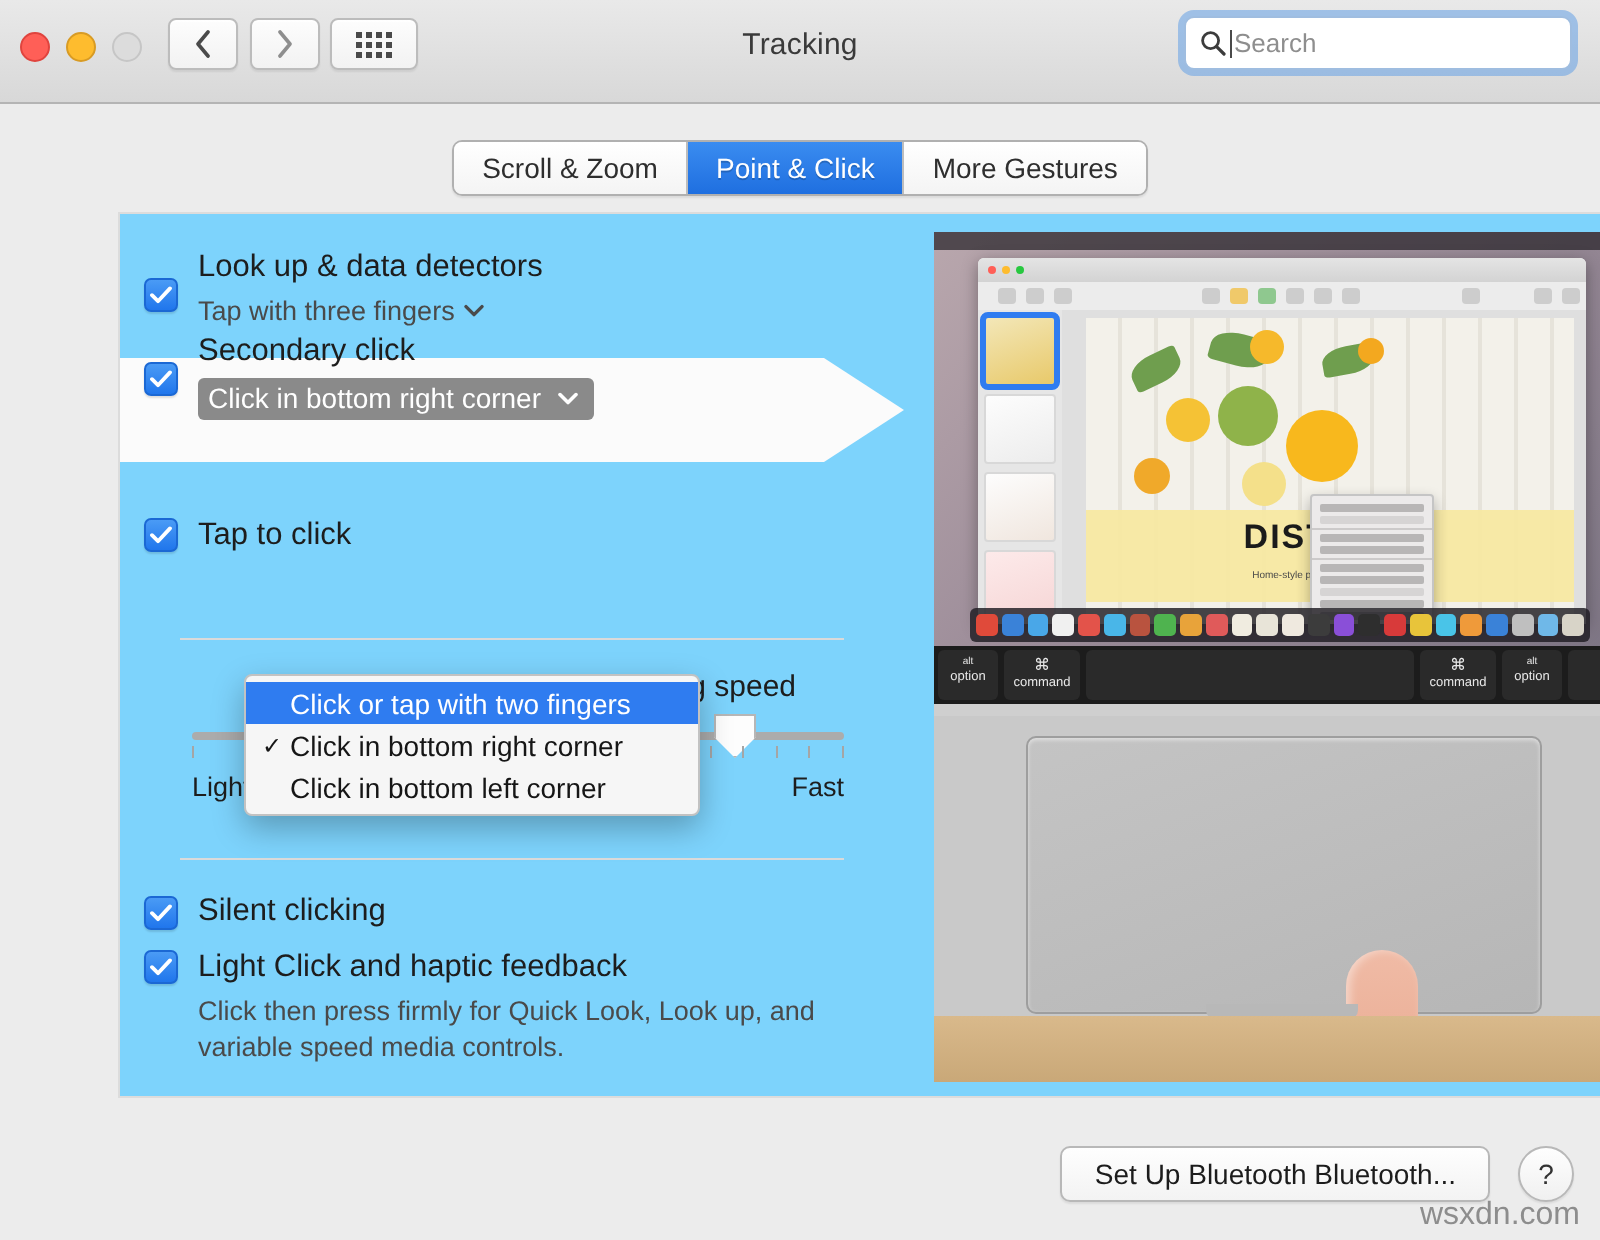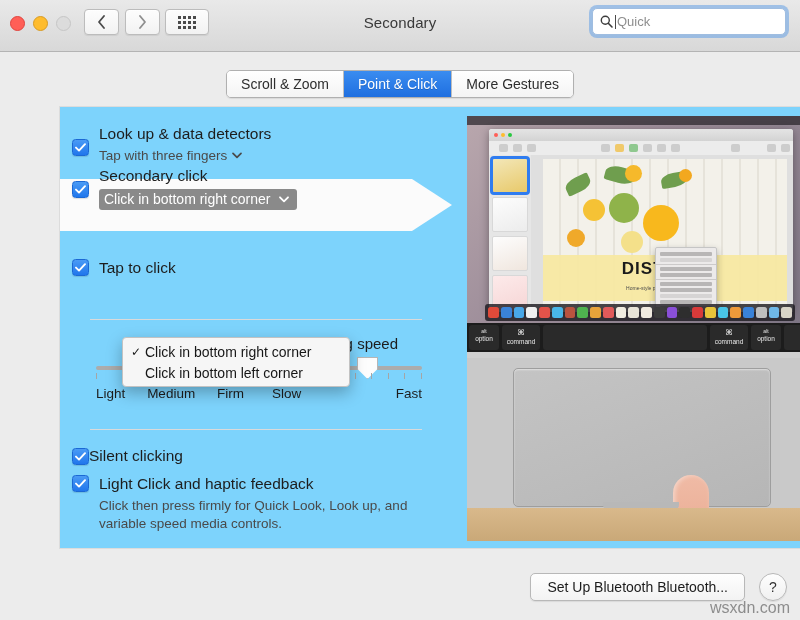--- a/index.html
+++ b/index.html
@@ -258,29 +258,29 @@
           <i></i>
           <i></i>
           <i></i>
           <i></i>
           <i></i>
           <i></i>
           <i></i>
       </span>
     </div>
 
-    <div class="wintitle">Secondary</div>
+    <div class="wintitle">Tracking</div>
 
     <div class="searchwrap">
       <svg width="13" height="13" viewBox="0 0 13 13">
         <circle cx="5.3" cy="5.3" r="4" fill="none" stroke="#3c3c3c" stroke-width="1.4"></circle>
         <line x1="8.3" y1="8.3" x2="12" y2="12" stroke="#3c3c3c" stroke-width="1.6" stroke-linecap="round"></line>
       </svg>
       <span class="caret"></span>
-      <span class="searchph">Quick</span>
+      <span class="searchph">Search</span>
     </div>
   </div>
 
   <div class="tabbar">
     <div class="tabs">
       <div class="tab">Scroll &amp; Zoom</div>
       <div class="tab active">Point &amp; Click</div>
       <div class="tab">More Gestures</div>
     </div>
   </div>
@@ -378,21 +378,21 @@
         </div>
         <div class="endlabels">
           <span>Slow</span>
           <span>Fast</span>
         </div>
       </div>
 
       <div class="sep" style="top:322px;"></div>
 
       <div class="row" style="top:340px;">
-        <div style="display:flex;gap:0;align-items:center;">
+        <div style="display:flex;gap:10px;align-items:center;">
           <div class="cb">
             <svg width="11" height="9" viewBox="0 0 11 9">
               <polyline points="1,4.6 4,7.6 10,1.2" fill="none" stroke="#fff" stroke-width="1.9" stroke-linecap="round" stroke-linejoin="round"></polyline>
             </svg>
           </div>
           <div class="rowtitle">Silent clicking</div>
         </div>
       </div>
 
       <div class="row" style="top:368px;">
@@ -403,20 +403,24 @@
             </svg>
           </div>
           <div style="width:322px;">
             <div class="rowtitle">Light Click and haptic feedback</div>
             <div class="helptext" style="margin-top:4px;">Click then press firmly for Quick Look, Look up, and variable speed media controls.</div>
           </div>
         </div>
       </div>
 
       <div class="menu">
+        <div class="mitem sel">
+          <span class="tick"></span>
+          <span>Click or tap with two fingers</span>
+        </div>
         <div class="mitem">
           <span class="tick">✓</span>
           <span>Click in bottom right corner</span>
         </div>
         <div class="mitem">
           <span class="tick"></span>
           <span>Click in bottom left corner</span>
         </div>
       </div>
 

